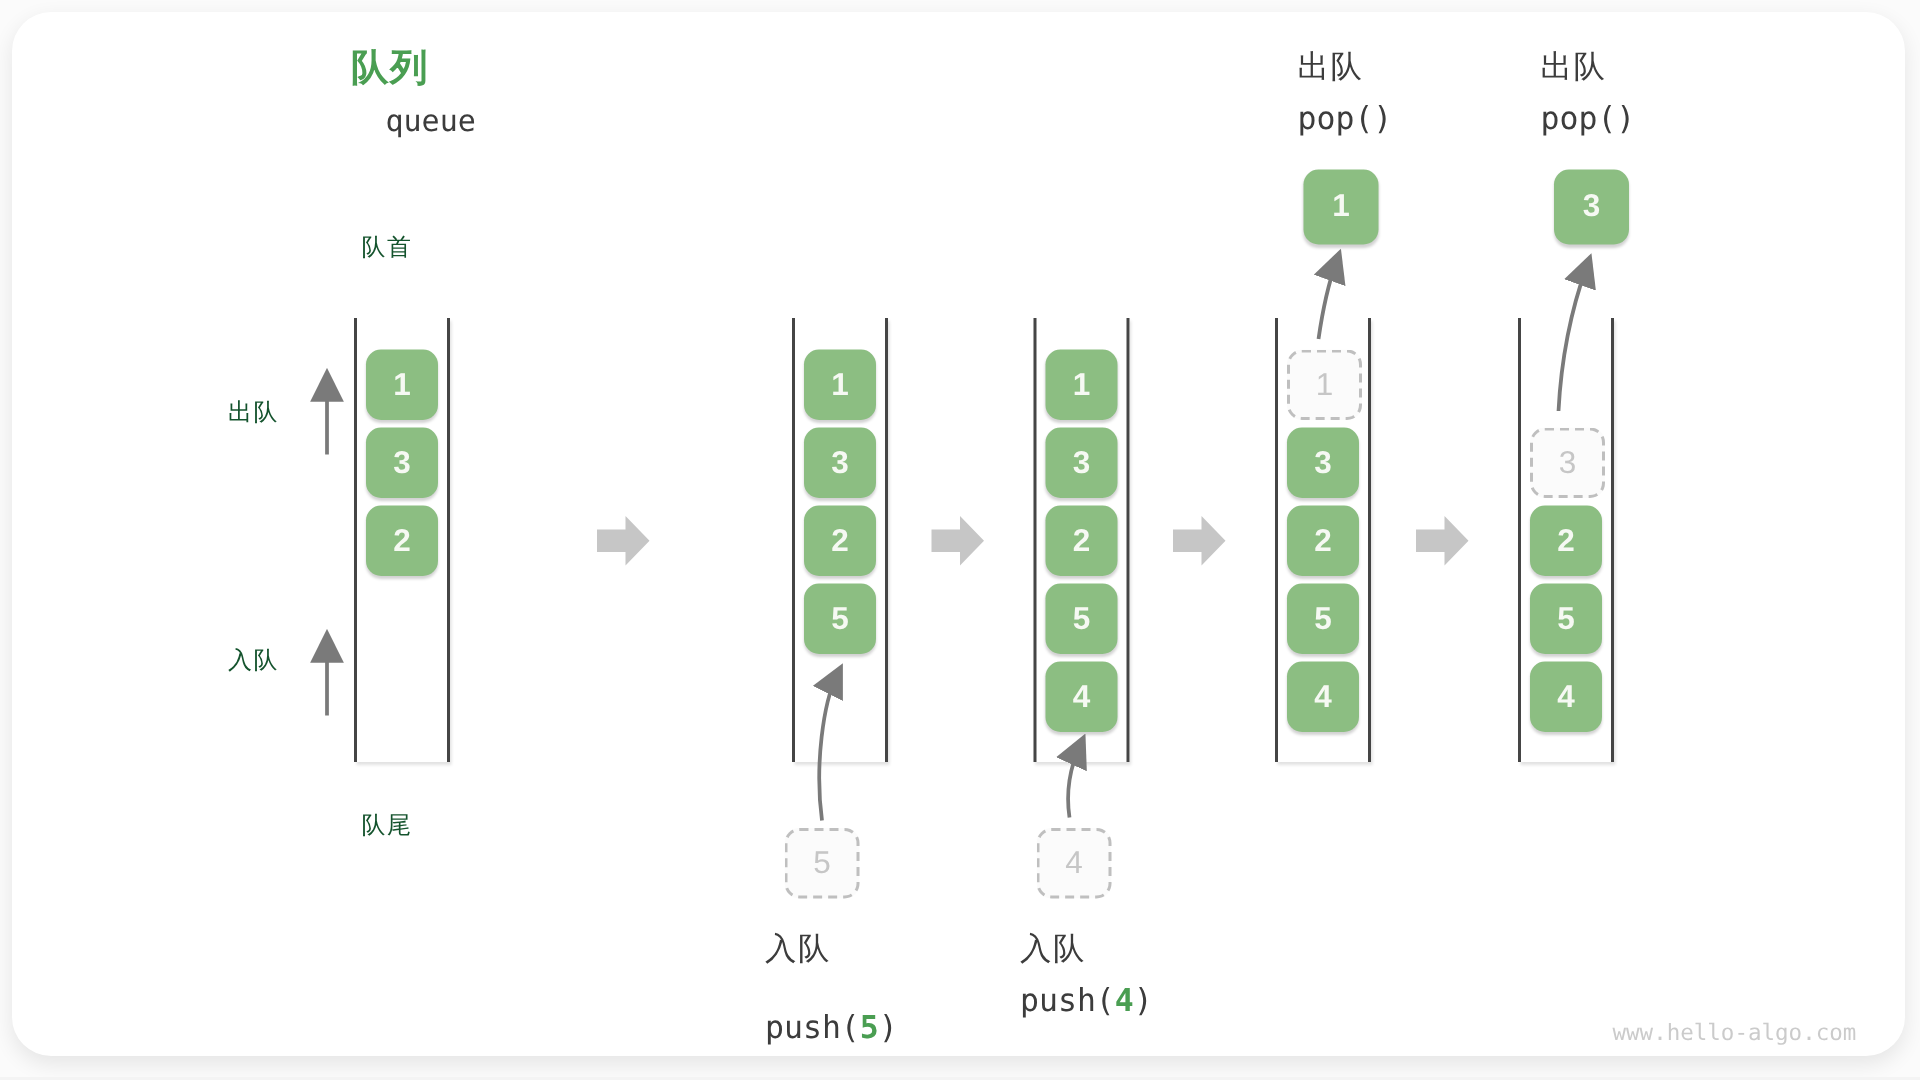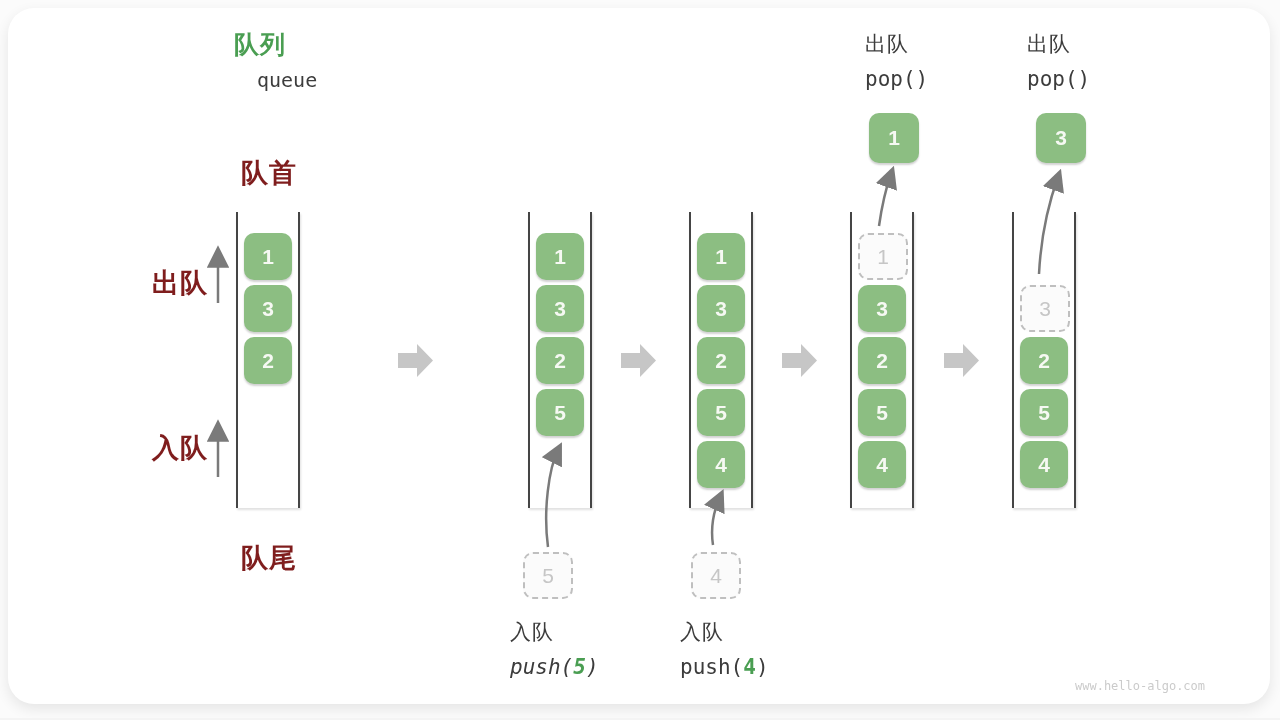--- a/index.html
+++ b/index.html
@@ -3,35 +3,35 @@
 <meta charset="utf-8">
 <style>
   html,body{margin:0;padding:0;background:#f4f4f4;}
   .canvas{position:relative;width:1280px;height:718px;background:#fbfbfb;overflow:hidden;
           font-family:"Liberation Sans","DejaVu Sans",sans-serif;}
   .card{position:absolute;left:8px;top:8px;width:1262px;height:696px;background:#ffffff;
         border-radius:26px;box-shadow:0 5px 14px rgba(0,0,0,0.09);}
   .abs{position:absolute;}
   .title-zh{font-size:25px;font-weight:bold;color:#4A9E52;letter-spacing:1px;}
   .title-en{font-size:20px;color:#3C3C3C;font-family:"DejaVu Sans Mono","Liberation Mono",monospace;}
-  .cjk-label{font-size:27px;font-weight:bold;color:#7f1d1d;letter-spacing:1px;}
+  .cjk-label{font-size:16px;font-weight:normal;color:#14532d;letter-spacing:1px;}
   .op-label{font-size:21px;color:#3C3C3C;letter-spacing:1px;}
   .op-code{font-size:21px;color:#3C3C3C;font-family:"DejaVu Sans Mono","Liberation Mono",monospace;}
   .op-code .arg{color:#4A9E52;font-weight:bold;}
   .rails{position:absolute;top:212px;width:60px;height:296px;
          border-left:2px solid #454545;border-right:2px solid #454545;
          box-shadow:1px 2px 2px rgba(0,0,0,0.12);}
   .item{position:absolute;width:48px;height:47px;border-radius:10px;background:#8CBE82;
         color:#F6F9F3;font-size:21px;font-weight:bold;display:flex;align-items:center;justify-content:center;
         box-shadow:0 2px 2px rgba(0,0,0,0.18);}
   .item.ghost{background:#FBFBFB;border:2px dashed #BFBFBF;color:#C6C6C6;box-shadow:none;
               width:46px;height:43px;font-weight:normal;}
   .item.popped{width:50px;height:50px;}
   .overlay{position:absolute;left:0;top:0;pointer-events:none;}
-  .watermark{font-size:12px;color:#CBCBCB;font-family:"DejaVu Sans Mono","Liberation Mono",monospace;}
+  .watermark{font-size:15px;color:#CBCBCB;font-family:"DejaVu Sans Mono","Liberation Mono",monospace;}
 </style>
 </head>
 <body>
 
 <div class="canvas">
   <div class="card"></div>
 
   <div class="abs title-zh" style="left:234px;top:28px;">队列</div>
   <div class="abs title-en" style="left:233px;top:68px;margin-left:24px;">queue</div>
 
@@ -86,21 +86,21 @@
     <div class="op-label">出队</div>
     <div class="op-code" style="margin-top:9px;">pop()</div>
   </div>
   <div class="abs" style="left:1027px;top:30px;">
     <div class="op-label">出队</div>
     <div class="op-code" style="margin-top:9px;">pop()</div>
   </div>
 
   <div class="abs" style="left:510px;top:618px;">
     <div class="op-label">入队</div>
-    <div class="op-code" style="margin-top:9px;font-style:italic;"><span>push(</span><span class="arg">5</span><span>)</span></div>
+    <div class="op-code" style="margin-top:27px;"><span>push(</span><span class="arg">5</span><span>)</span></div>
   </div>
   <div class="abs" style="left:680px;top:618px;">
     <div class="op-label">入队</div>
     <div class="op-code" style="margin-top:9px;"><span>push(</span><span class="arg">4</span><span>)</span></div>
   </div>
 
   <svg class="overlay" width="1280" height="720" viewBox="0 0 1280 720">
     <defs>
       <marker id="ah" markerWidth="9" markerHeight="9" refX="5.5" refY="4.5" orient="auto">
         <path d="M0,0 L9,4.5 L0,9 z" fill="#7A7A7A"></path>

